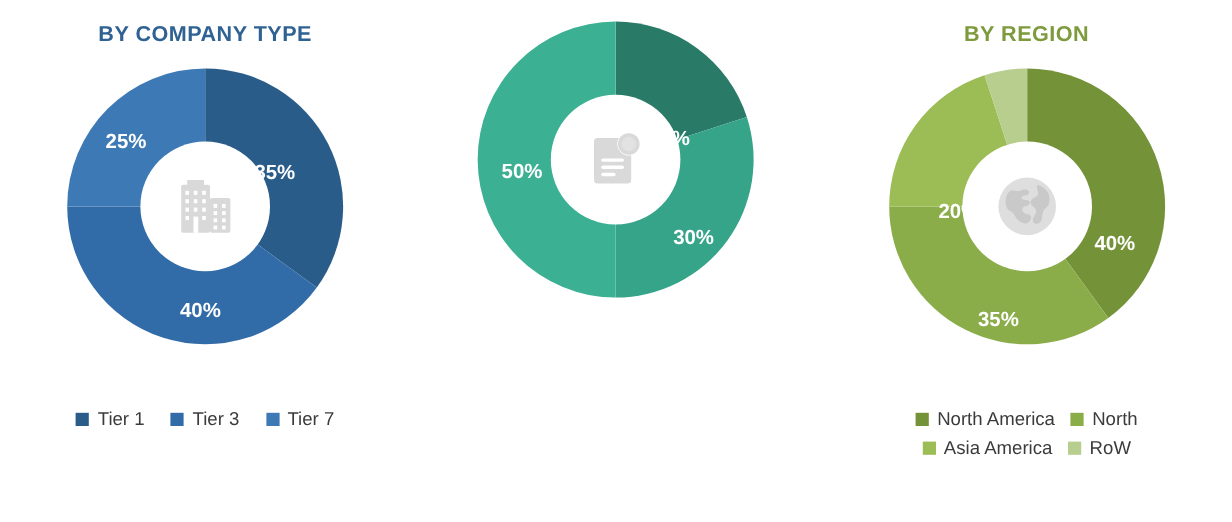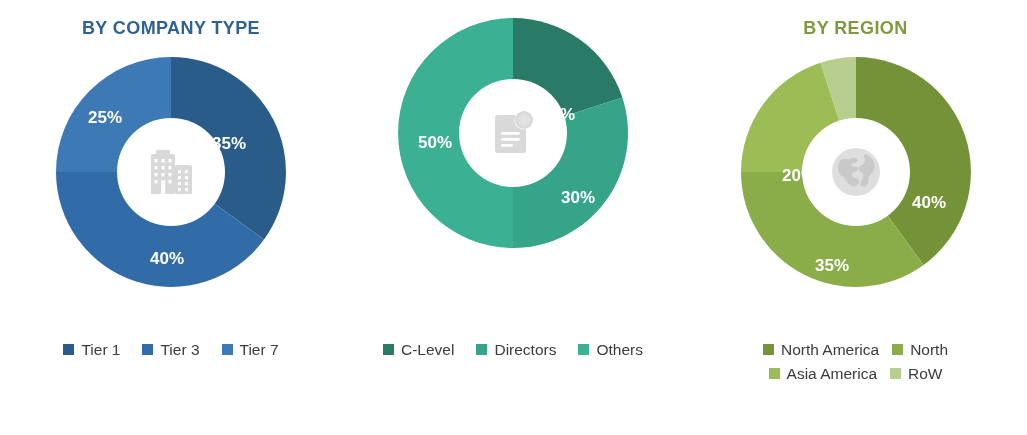--- a/index.html
+++ b/index.html
@@ -204,34 +204,20 @@
           </g>
           <g fill="#d9d9d9" stroke="#ffffff" stroke-width="1.2">
             <circle cx="41" cy="17" r="9"></circle>
           </g>
           <circle cx="41" cy="17" r="9" fill="#d9d9d9"></circle>
           <circle cx="41" cy="17" r="6" fill="#e2e2e2"></circle>
         </svg>
       </div>
     </div>
 
-    <div class="legend">
-      <div class="legend-item">
-        <span class="legend-swatch" style="background:#2a7a68"></span>
-        <span class="legend-label">C-Level</span>
-      </div>
-      <div class="legend-item">
-        <span class="legend-swatch" style="background:#35a489"></span>
-        <span class="legend-label">Directors</span>
-      </div>
-      <div class="legend-item">
-        <span class="legend-swatch" style="background:#3bb093"></span>
-        <span class="legend-label">Others</span>
-      </div>
-    </div>
   </div>
 
   <div class="panel panel-region">
     <div class="panel-title title-region">BY REGION</div>
 
     <div class="donut-wrap">
       <svg width="246" height="246" viewBox="0 0 246 246" role="img">
 
         <path fill="#749237" d="M123,123 L123,8 A115,115 0 0,1 190.59,215.99 Z"></path>
 

